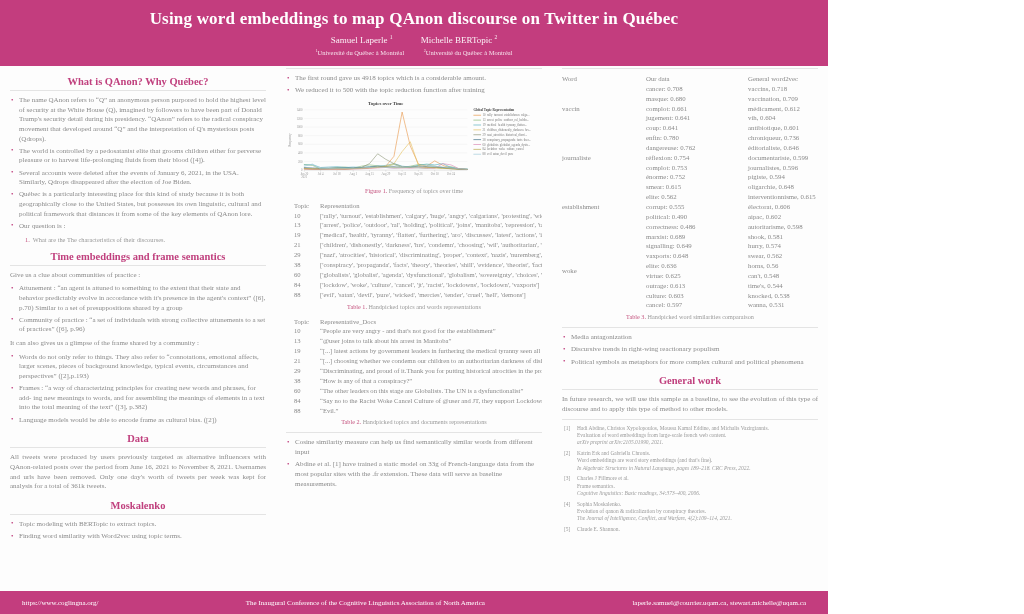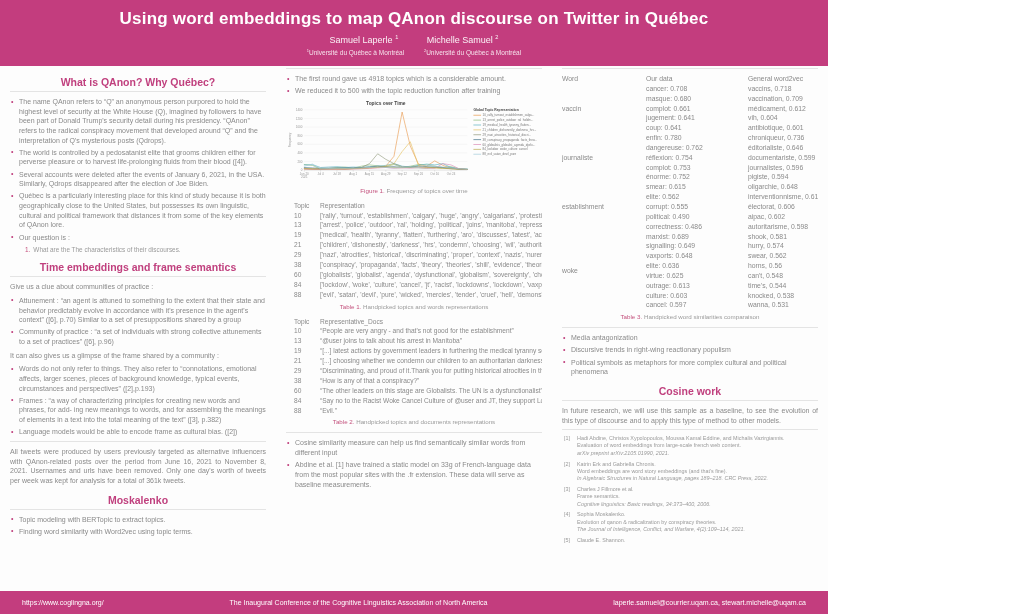--- a/index.html
+++ b/index.html
@@ -1,18 +1,18 @@
 <!DOCTYPE html>
 <html><head>
 <meta charset="utf-8">
 <style>
   * { margin:0; padding:0; box-sizing:border-box; }
   html,body { background:#ffffff; }
   body { font-family:"Liberation Sans", sans-serif; }
-  .poster { width:828px; height:614px; background:#fdfdfd; position:relative; overflow:hidden; }
+  .poster { width:828px; height:614px; background:#fdfdfd; position:relative; overflow:hidden;font-family:Liberation Serif, serif; }
 
   
   .p-header { background:#c33d7e; height:66px; text-align:center; color:#fff; padding-top:9px; }
   .p-title { font-size:17px; font-weight:bold; letter-spacing:0.2px; }
   .p-authors { margin-top:5px; font-size:9px; color:rgba(255,255,255,0.93); }
   .p-authors .author { margin:0 13px; }
   sup { font-size:62%; vertical-align:super; }
   .p-affil { margin-top:3px; font-size:6.5px; color:rgba(255,255,255,0.85); }
   .p-affil .aff { margin:0 9px; }
 
@@ -69,21 +69,21 @@
 </style>
 </head>
 <body>
 
 <div class="poster">
 
   <div class="p-header">
     <div class="p-title">Using word embeddings to map QAnon discourse on Twitter in Québec</div>
     <div class="p-authors">
       <span class="author"><span>Samuel Laperle</span> <sup>1</sup></span>
-      <span class="author"><span>Michelle Samuel</span> <sup>2</sup></span>
+      <span class="author"><span>Michelle BERTopic</span> <sup>2</sup></span>
     </div>
     <div class="p-affil">
       <span class="aff"><sup>1</sup><span>Université du Québec à Montréal</span></span>
       <span class="aff"><sup>2</sup><span>Université du Québec à Montréal</span></span>
     </div>
   </div>
 
   <div class="p-body">
 
     <div class="col">
@@ -107,20 +107,21 @@
         <li>Attunement : “an agent is attuned to something to the extent that their state and behavior predictably evolve in accordance with it's presence in the agent's context” ([6], p.70) Similar to a set of presuppositions shared by a group</li>
         <li>Community of practice : “a set of individuals with strong collective attunements to a set of practices” ([6], p.96)</li>
       </ul>
       <div class="para">It can also gives us a glimpse of the frame shared by a community :</div>
       <ul class="blist">
         <li>Words do not only refer to things. They also refer to “connotations, emotional affects, larger scenes, pieces of background knowledge, typical events, circumstances and perspectives” ([2],p.193)</li>
         <li>Frames : “a way of characterizing principles for creating new words and phrases, for add- ing new meanings to words, and for assembling the meanings of elements in a text into the total meaning of the text” ([3], p.382)</li>
         <li>Language models would be able to encode frame as cultural bias. ([2])</li>
       </ul>
 
+      <div class="sec-h">Data</div>
       <div class="sec-rule"></div>
       <div class="para just">All tweets were produced by users previously targeted as alternative influencers with QAnon-related posts over the period from June 16, 2021 to November 8, 2021. Usernames and urls have been removed. Only one day's worth of tweets per week was kept for analysis for a total of 361k tweets.</div>
 
       <div class="sec-h">Moskalenko</div>
       <div class="sec-rule"></div>
       <ul class="blist">
         <li>Topic modeling with BERTopic to extract topics.</li>
         <li>Finding word similarity with Word2vec using topic terms.</li>
       </ul>
     </div>
@@ -437,21 +438,21 @@
         <span class="cap-label">Table 3.</span><span> Handpicked word similarities comparaison</span>
       </div>
 
       <div class="sec-rule"></div>
       <ul class="blist">
         <li>Media antagonization</li>
         <li>Discursive trends in right-wing reactionary populism</li>
         <li>Political symbols as metaphors for more complex cultural and political phenomena</li>
       </ul>
 
-      <div class="sec-h">Cosine work</div>
+      <div class="sec-h">General work</div>
       <div class="sec-rule"></div>
       <div class="para just">In future research, we will use this sample as a baseline, to see the evolution of this type of discourse and to apply this type of method to other models.</div>
 
       <div class="sec-rule"></div>
       <div class="refs">
         <div class="ref">
           <span class="ref-num">[1]</span>
           <span class="ref-body">
             <div>Hadi Abdine, Christos Xypolopoulos, Moussa Kamal Eddine, and Michalis Vazirgiannis.</div>
             <div>Evaluation of word embeddings from large-scale french web content.</div>

